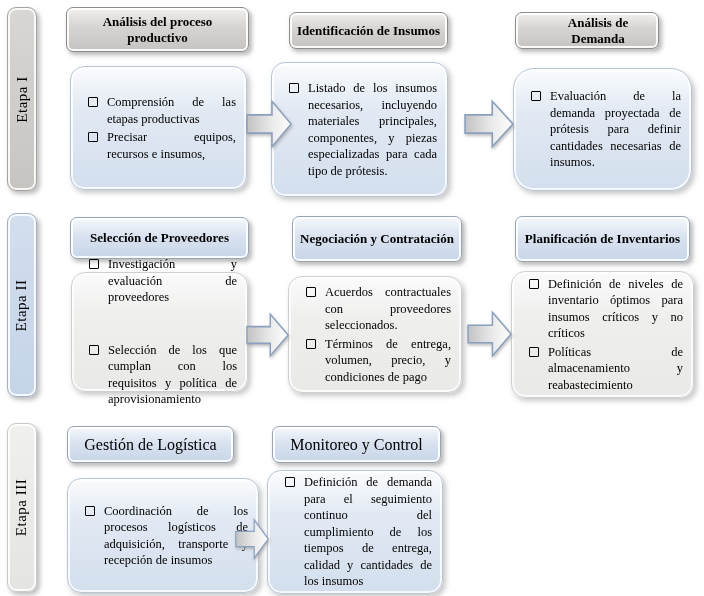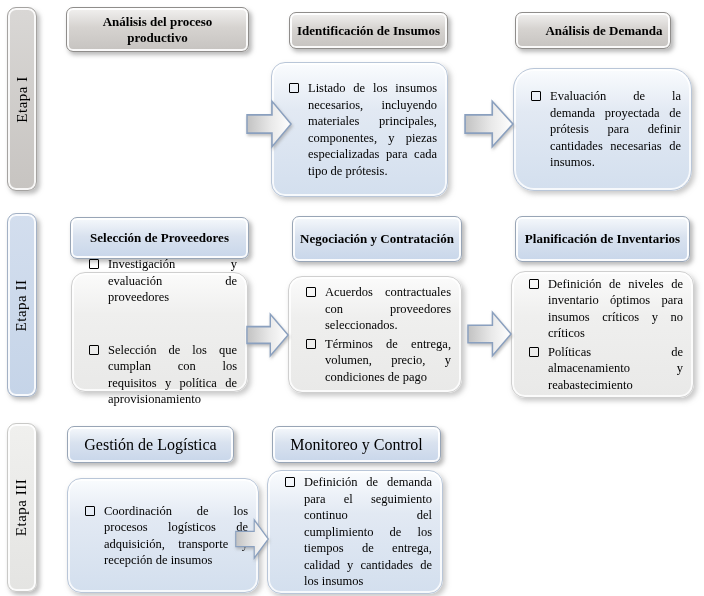--- a/index.html
+++ b/index.html
@@ -64,24 +64,34 @@
   <div class="abs vlabel v-gray" style="left:7px;top:7px;width:30px;height:184px;">
     <span>Etapa I</span>
   </div>
 
   <div class="abs hdr h-gray" style="left:66px;top:7px;width:183px;height:45px;">
     <span>Análisis del proceso productivo</span>
   </div>
   <div class="abs hdr h-gray" style="left:289px;top:12px;width:159px;height:37px;">
     <span>Identificación de Insumos</span>
   </div>
-  <div class="abs hdr h-gray" style="left:515px;top:12px;width:156px;height:37px;padding-left:28px;">
+  <div class="abs hdr h-gray" style="left:515px;top:12px;width:144px;height:37px;padding-left:28px;">
     <span>Análisis de Demanda</span>
   </div>
 
+  <div class="abs content c-blue" style="left:70px;top:66px;width:177px;height:124px;">
+    <div class="bullet">
+      <span class="sq"></span>
+      <span class="btxt">Comprensión de las etapas productivas</span>
+    </div>
+    <div class="bullet">
+      <span class="sq"></span>
+      <span class="btxt">Precisar equipos, recursos e insumos,</span>
+    </div>
+  </div>
 
   <div class="abs content c-blue" style="left:271px;top:62px;width:177px;height:135px;">
     <div class="bullet">
       <span class="sq"></span>
       <span class="btxt">Listado de los insumos necesarios, incluyendo materiales principales, componentes, y piezas especializadas para cada tipo de prótesis.</span>
     </div>
   </div>
 
   <div class="abs content c-blue" style="left:513px;top:68px;width:179px;height:123px;border-radius:21px;">
     <div class="bullet">

